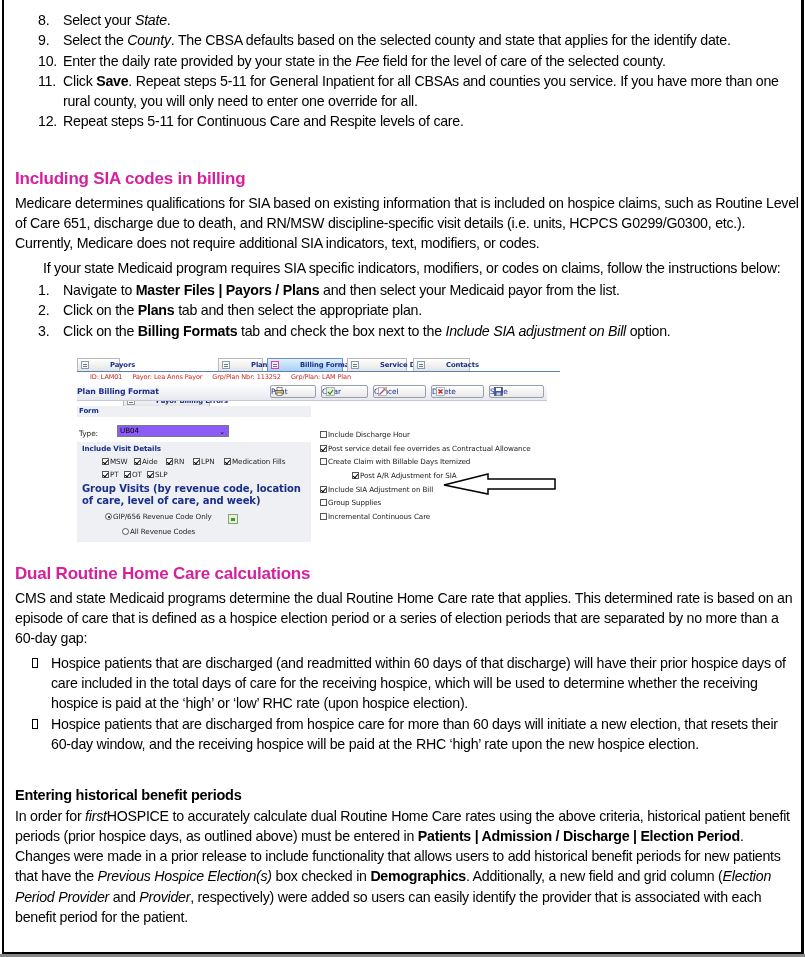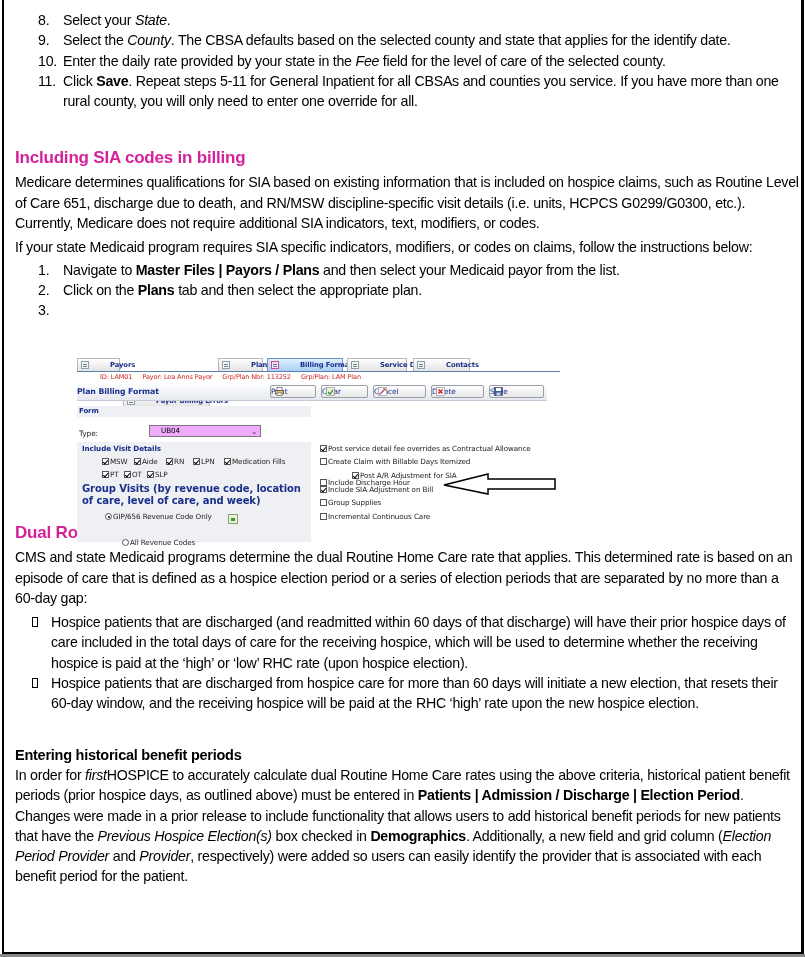--- a/index.html
+++ b/index.html
@@ -23,29 +23,29 @@
     .h3 { font-weight: bold; font-size: 14.5px; margin: 0; }
 
     
     .shot { position: absolute; left: 77px; top: 358px; width: 483px; height: 185px; font-family: "DejaVu Sans", sans-serif; font-size: 7.6px; letter-spacing: -0.1px; }
     .tabs { position: absolute; left: 0; top: 0; height: 13px; width: 483px; border-bottom: 1px solid #5a7fb0; }
     .tab { position: absolute; top: 0; height: 13px; background: linear-gradient(#ffffff, #e4e4e4); border: 1px solid #b8b8b8; border-bottom: none; box-sizing: border-box; color: #1a2f8a; font-weight: bold; font-size: 6.8px; line-height: 12px; padding-left: 32px; white-space: nowrap; }
     .tab.active { background: linear-gradient(#dff0ff, #a9d0f5); border-color: #6b95c8; }
     .tab .ico { position: absolute; left: 3px; top: 2px; width: 8px; height: 8px; background: #fffbe0; border: 1px solid #8a9ab8; box-sizing: border-box; }
     .tab .ico::before { content:""; position:absolute; left:1px; top:2px; width:4px; height:1px; background:#5b7bb5; box-shadow: 0 2px 0 #5b7bb5; }
     .tab.active .ico { background:#ffe3f2; border-color:#d04a9a; }
-    .idline { position: absolute; left: 23px; top: 15px; color: #cc1f1f; font-size: 6.5px; white-space: nowrap; }
+    .idline { position: absolute; left: 13px; top: 15px; color: #cc1f1f; font-size: 6.5px; white-space: nowrap; }
     .idline span { margin-right: 10px; }
     .titlebar { position: absolute; left: 0; top: 25px; width: 470px; height: 17px; background: linear-gradient(#ffffff, #e6e9f0); border-bottom: 1px solid #c5c9d6; }
     .titlebar .t { position: absolute; left: 0; top: 4px; font-weight: bold; color: #1a2f8a; font-size: 7.8px; }
     .btn { position: absolute; top: 2px; height: 13px; background: linear-gradient(#ffffff, #e8e8e8); border: 1px solid #9aa0a8; border-radius: 2px; box-sizing: border-box; color: #1a2f8a; font-size: 7.4px; line-height: 11px; white-space: nowrap; }
     .btn .bi { position: absolute; left: 4px; top: 1px; width: 9px; height: 9px; }
     .formlbl { position: absolute; left: 0; top: 48px; width: 234px; height: 11px; background: #eef0f3; color: #1a2f8a; font-weight: bold; font-size: 7px; padding-left: 2px; box-sizing: border-box; line-height: 11px; }
     .typelbl { position: absolute; left: 2px; top: 71px; color: #222; font-size: 7.4px; }
-    .select { position: absolute; left: 40px; top: 67px; width: 112px; height: 12px; border: 1px solid #7a7a7a; box-sizing: border-box; font-size: 7.2px; line-height: 10px; padding-left: 11px; background: #f0abfc; margin-left: 32px; }
+    .select { position: absolute; left: 40px; top: 67px; width: 112px; height: 12px; border: 1px solid #7a7a7a; box-sizing: border-box; font-size: 7.2px; line-height: 10px; padding-left: 2px; background: #8b5cf6; }
     .select .chev { position: absolute; right: 3px; top: 1px; font-size: 7px; }
     .visit { position: absolute; left: 0; top: 84px; width: 234px; height: 100px; background: #eef0f3; }
     .visit .h { position: absolute; left: 5px; top: 2px; color: #1a2f8a; font-weight: bold; font-size: 7.2px; }
     .cb { position: absolute; white-space: nowrap; font-size: 7.2px; color: #222; }
     .box { display: inline-block; width: 7px; height: 7px; border: 1px solid #555; box-sizing: border-box; background: #fff; vertical-align: -1px; margin-right: 1px; position: relative; }
     .box.on::after { content: ""; position: absolute; left: 1px; top: 0px; width: 2px; height: 4px; border-right: 1px solid #000; border-bottom: 1px solid #000; transform: rotate(40deg); }
     .gv { position: absolute; left: 5px; top: 34px; color: #1a2f8a; font-weight: bold; font-size: 10px; line-height: 12px; width: 225px; }
     .radio { display: inline-block; width: 7px; height: 7px; border: 1px solid #555; border-radius: 50%; box-sizing: border-box; background: #fff; vertical-align: -1px; margin-right: 1px; position: relative; }
     .radio.on::after { content: ""; position: absolute; left: 1.5px; top: 1.5px; width: 2px; height: 2px; background: #000; border-radius: 50%; }
     .smallico { position: absolute; left: 151px; top: 72px; width: 10px; height: 10px; background: #e8f0d8; border: 1px solid #8aa07a; box-sizing: border-box; }
@@ -61,29 +61,30 @@
   <div class="shadow"></div>
 </div>
 
 <div class="content">
 
   <ol style="width:780px;">
     <li class="step"><span class="num">8.</span><span class="rich"><span>Select your </span><i>State</i><span>.</span></span></li>
     <li class="step"><span class="num">9.</span><span class="rich"><span>Select the </span><i>County</i><span>. The CBSA defaults based on the selected county and state that applies for the identify date.</span></span></li>
     <li class="step"><span class="num">10.</span><span class="rich"><span>Enter the daily rate provided by your state in the </span><i>Fee</i><span> field for the level of care of the selected county.</span></span></li>
     <li class="step"><span class="num">11.</span><span class="rich"><span>Click </span><b>Save</b><span>. Repeat steps 5-11 for General Inpatient for all CBSAs and counties you service. If you have more than one rural county, you will only need to enter one override for all.</span></span></li>
+    <li class="step"><span class="num">12.</span><span class="rich"><span>Repeat steps 5-11 for Continuous Care and Respite levels of care.</span></span></li>
   </ol>
 
   <h2 class="h2" style="margin-top:36px;">Including SIA codes in billing</h2>
   <p class="p" style="margin-top:3px;width:785px;">Medicare determines qualifications for SIA based on existing information that is included on hospice claims, such as Routine Level of Care 651, discharge due to death, and RN/MSW discipline-specific visit details (i.e. units, HCPCS G0299/G0300, etc.). Currently, Medicare does not require additional SIA indicators, text, modifiers, or codes.</p>
-  <p class="p" style="margin-top:4px;">If your state Medicaid program requires SIA specific indicators, modifiers, or codes on claims, follow the instructions below:</p>
+  <p class="p" style="margin-top:4px;margin-left:28px;">If your state Medicaid program requires SIA specific indicators, modifiers, or codes on claims, follow the instructions below:</p>
   <ol style="margin-top:2px;">
     <li class="step"><span class="num">1.</span><span class="rich"><span>Navigate to </span><b>Master Files | Payors / Plans</b><span> and then select your Medicaid payor from the list.</span></span></li>
     <li class="step"><span class="num">2.</span><span class="rich"><span>Click on the </span><b>Plans</b><span> tab and then select the appropriate plan.</span></span></li>
-    <li class="step"><span class="num">3.</span></li>
+    <li class="step"><span class="num">3.</span><span class="rich"><span>Click on the </span><b>Billing Formats</b><span> tab and check the box next to the </span><i>Include SIA adjustment on Bill</i><span> option.</span></span></li>
   </ol>
 
   <div style="height:222px;"></div>
 
   <h2 class="h2">Dual Routine Home Care calculations</h2>
   <p class="p" style="margin-top:3px;width:780px;">CMS and state Medicaid programs determine the dual Routine Home Care rate that applies. This determined rate is based on an episode of care that is defined as a hospice election period or a series of election periods that are separated by no more than a 60-day gap:</p>
   <ul style="margin-top:4px;width:780px;">
     <li class="bullet"><span class="mark"></span><span>Hospice patients that are discharged (and readmitted within 60 days of that discharge) will have their prior hospice days of care included in the total days of care for the receiving hospice, which will be used to determine whether the receiving hospice is paid at the ‘high’ or ‘low’ RHC rate (upon hospice election).</span></li>
     <li class="bullet"><span class="mark"></span><span>Hospice patients that are discharged from hospice care for more than 60 days will initiate a new election, that resets their 60-day window, and the receiving hospice will be paid at the RHC ‘high’ rate upon the new hospice election.</span></li>
   </ul>
@@ -159,25 +160,25 @@
     <label class="cb" style="left:57px;top:15px;"><span class="box on"></span><span>Aide</span></label>
     <label class="cb" style="left:89px;top:15px;"><span class="box on"></span><span>RN</span></label>
     <label class="cb" style="left:116px;top:15px;"><span class="box on"></span><span>LPN</span></label>
     <label class="cb" style="left:147px;top:15px;"><span class="box on"></span><span>Medication Fills</span></label>
     <label class="cb" style="left:25px;top:28px;"><span class="box on"></span><span>PT</span></label>
     <label class="cb" style="left:47px;top:28px;"><span class="box on"></span><span>OT</span></label>
     <label class="cb" style="left:70px;top:28px;"><span class="box on"></span><span>SLP</span></label>
     <div class="gv" style="top:41px;">Group Visits (by revenue code, location of care, level of care, and week)</div>
     <label class="cb" style="left:28px;top:70px;"><span class="radio on"></span><span>GIP/656 Revenue Code Only</span></label>
     <span class="smallico"></span>
-    <label class="cb" style="left:28px;top:96px;padding-left:17px;"><span class="radio"></span><span>All Revenue Codes</span></label>
+    <label class="cb" style="left:28px;top:85px;padding-left:17px;"><span class="radio"></span><span>All Revenue Codes</span></label>
   </div>
 
   <div class="rightopts">
-    <label class="cb" style="left:243px;top:72px;margin-top:48px;"><span class="box"></span><span>Include Discharge Hour</span></label>
+    <label class="cb" style="left:243px;top:72px;"><span class="box"></span><span>Include Discharge Hour</span></label>
     <label class="cb" style="left:243px;top:86px;"><span class="box on"></span><span>Post service detail fee overrides as Contractual Allowance</span></label>
     <label class="cb" style="left:243px;top:99px;"><span class="box"></span><span>Create Claim with Billable Days Itemized</span></label>
     <label class="cb" style="left:243px;top:113px;padding-left:32px;"><span class="box on"></span><span>Post A/R Adjustment for SIA</span></label>
     <label class="cb" style="left:243px;top:127px;"><span class="box on"></span><span>Include SIA Adjustment on Bill</span></label>
     <label class="cb" style="left:243px;top:140px;"><span class="box"></span><span>Group Supplies</span></label>
     <label class="cb" style="left:243px;top:154px;"><span class="box"></span><span>Incremental Continuous Care</span></label>
   </div>
 </div>
 
 <svg class="arrow" width="116" height="24" viewBox="0 0 116 24">

